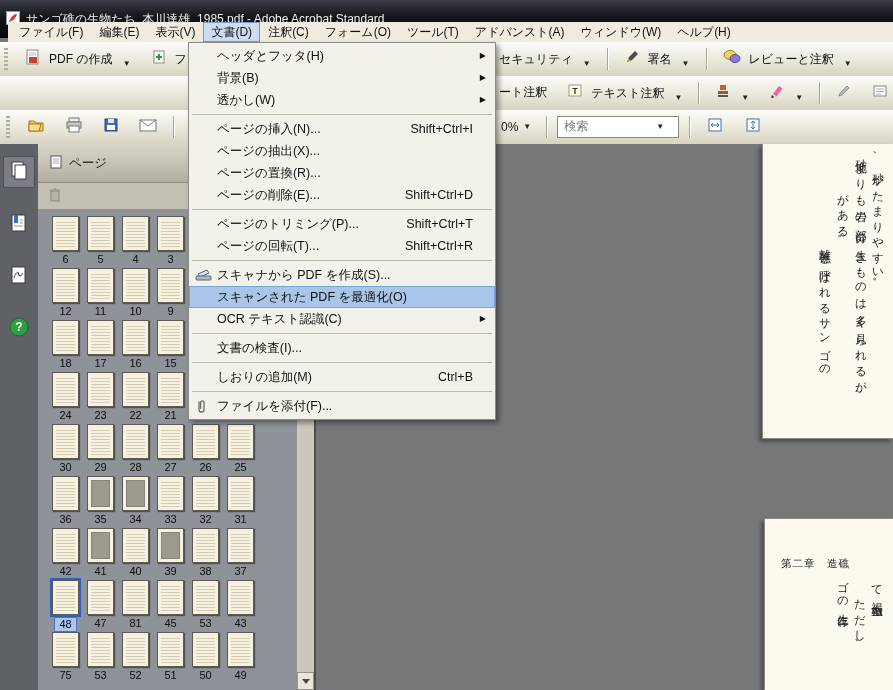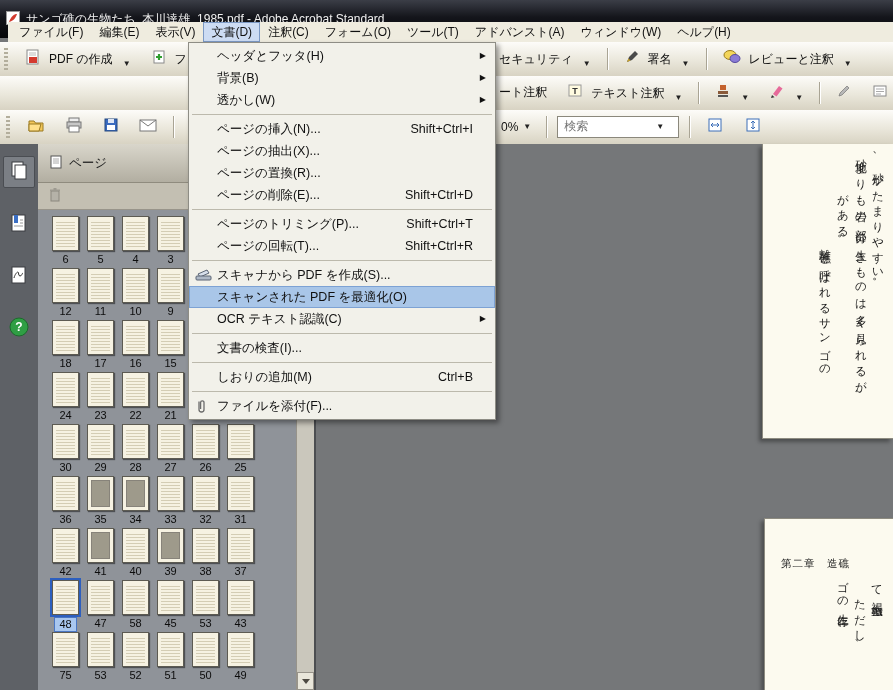--- a/index.html
+++ b/index.html
@@ -583,21 +583,21 @@
           <div class="cell">
             <div class="thumb">
               <div class="tin"></div>
             </div>
             <div class="pnum">47</div>
           </div>
           <div class="cell">
             <div class="thumb">
               <div class="tin"></div>
             </div>
-            <div class="pnum">58</div>
+            <div class="pnum">81</div>
           </div>
           <div class="cell">
             <div class="thumb">
               <div class="tin"></div>
             </div>
             <div class="pnum">45</div>
           </div>
           <div class="cell">
             <div class="thumb">
               <div class="tin"></div>

